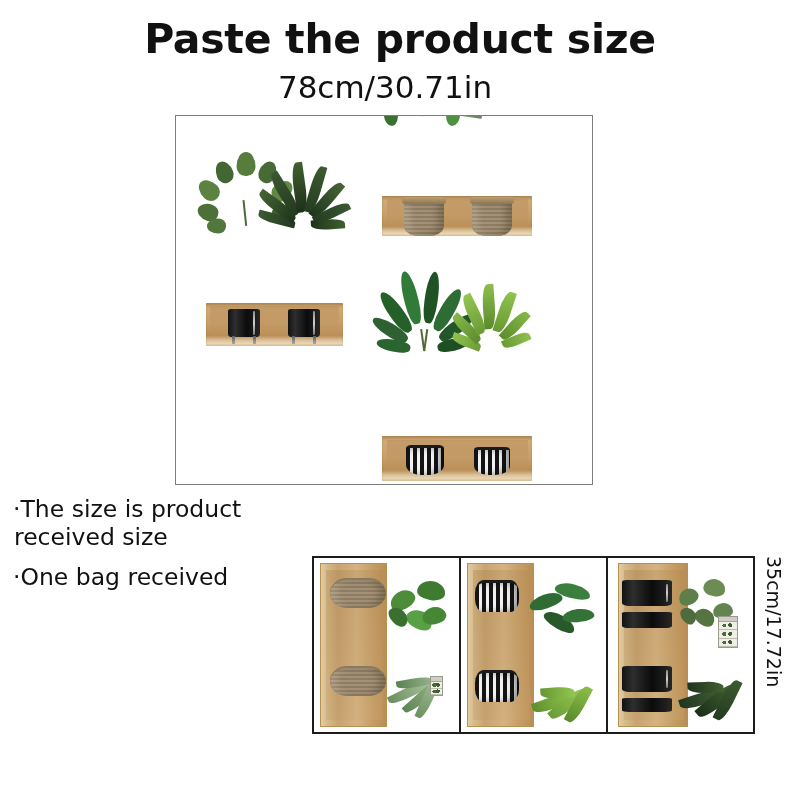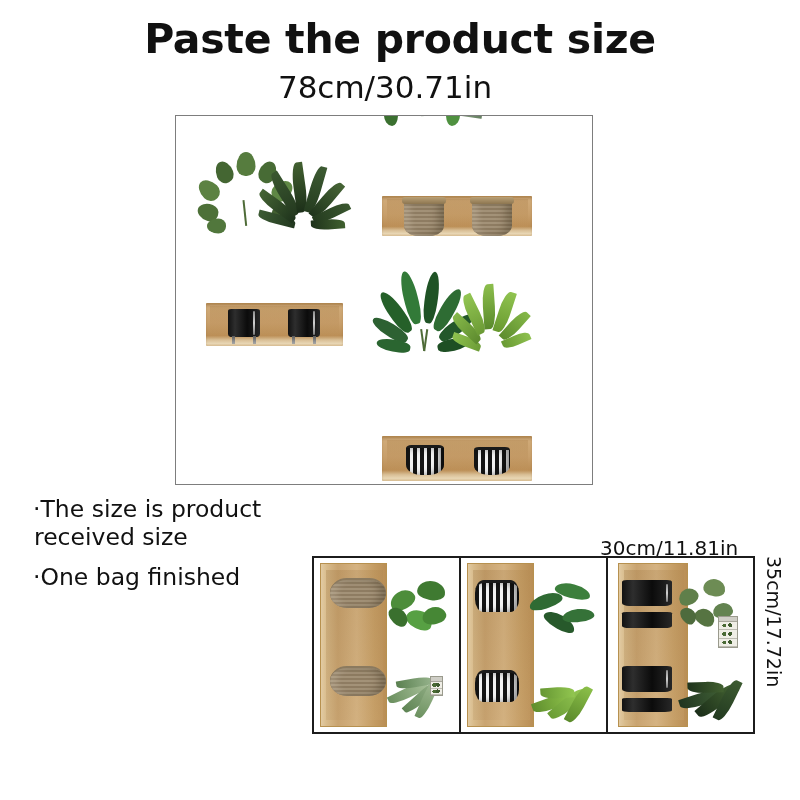--- a/index.html
+++ b/index.html
@@ -125,21 +125,20 @@
 
   
   .bullets {
     position: absolute; left: 14px; top: 496px; width: 300px;
     font-size: 23.5px; line-height: 1.18;
   }
   .bullets li {
     list-style: none;
     margin-bottom: 13px;
     text-indent: -1px;
-    margin-left: 20px;
   }
 
   
   .sheets-label-top {
     position: absolute; left: 600px; top: 536px;
     font-size: 20px; white-space: nowrap;
   }
   .sheets-label-side {
     position: absolute; left: 785px; top: 556px;
     width: 210px; height: 22px;
@@ -291,24 +290,23 @@
 
       <div class="shelf" style="width:150px; height:45px;"></div>
 
       <div class="pot pot-striped" style="left:24px; width:38px; height:30px; bottom:6px;"></div>
       <div class="pot pot-striped" style="left:92px; width:36px; height:28px; bottom:6px;"></div>
     </div>
   </div>
 
   <ul class="bullets">
     <li>·The size is product received size</li>
-    <li>·One bag finished</li>
+    <li>·One bag received</li>
   </ul>
 
-  <div class="sheets-label-top">30cm/11.81in</div>
   <div class="sheets-label-side">35cm/17.72in</div>
 
   <div class="sheets-row">
 
     <div class="sheet">
       <div class="sheet-board">
         <div class="shade"></div>
       </div>
 
       <div class="pot-basket" style="position:absolute; left:16px; top:20px; width:56px; height:30px; border-radius:30%/50%;"></div>

